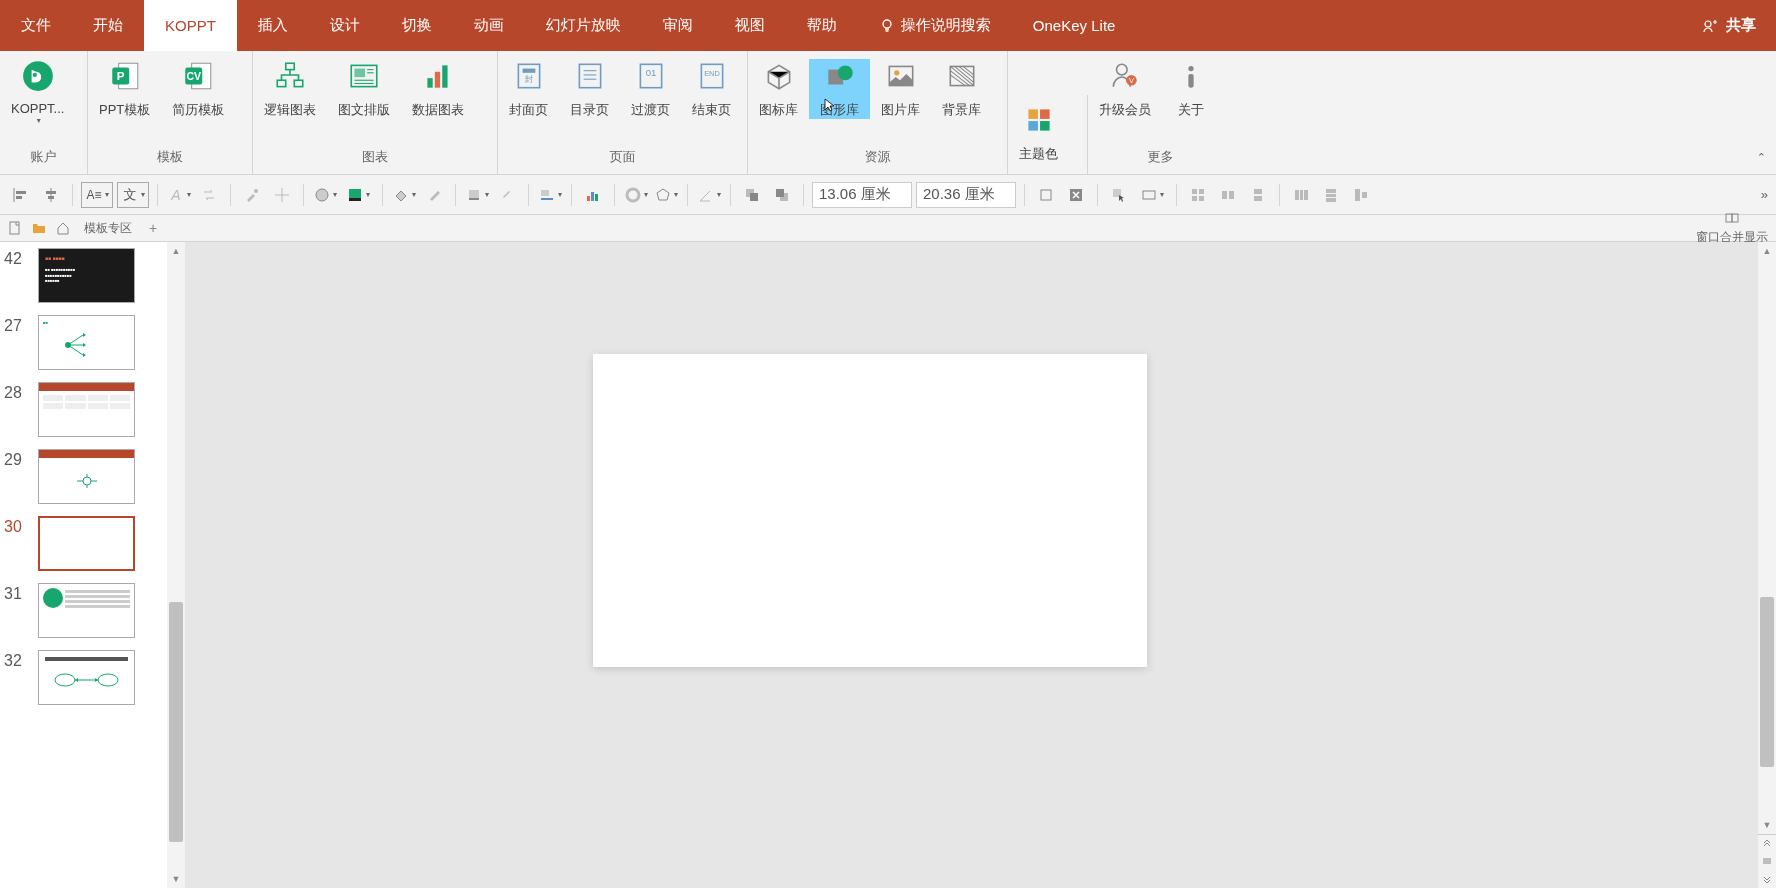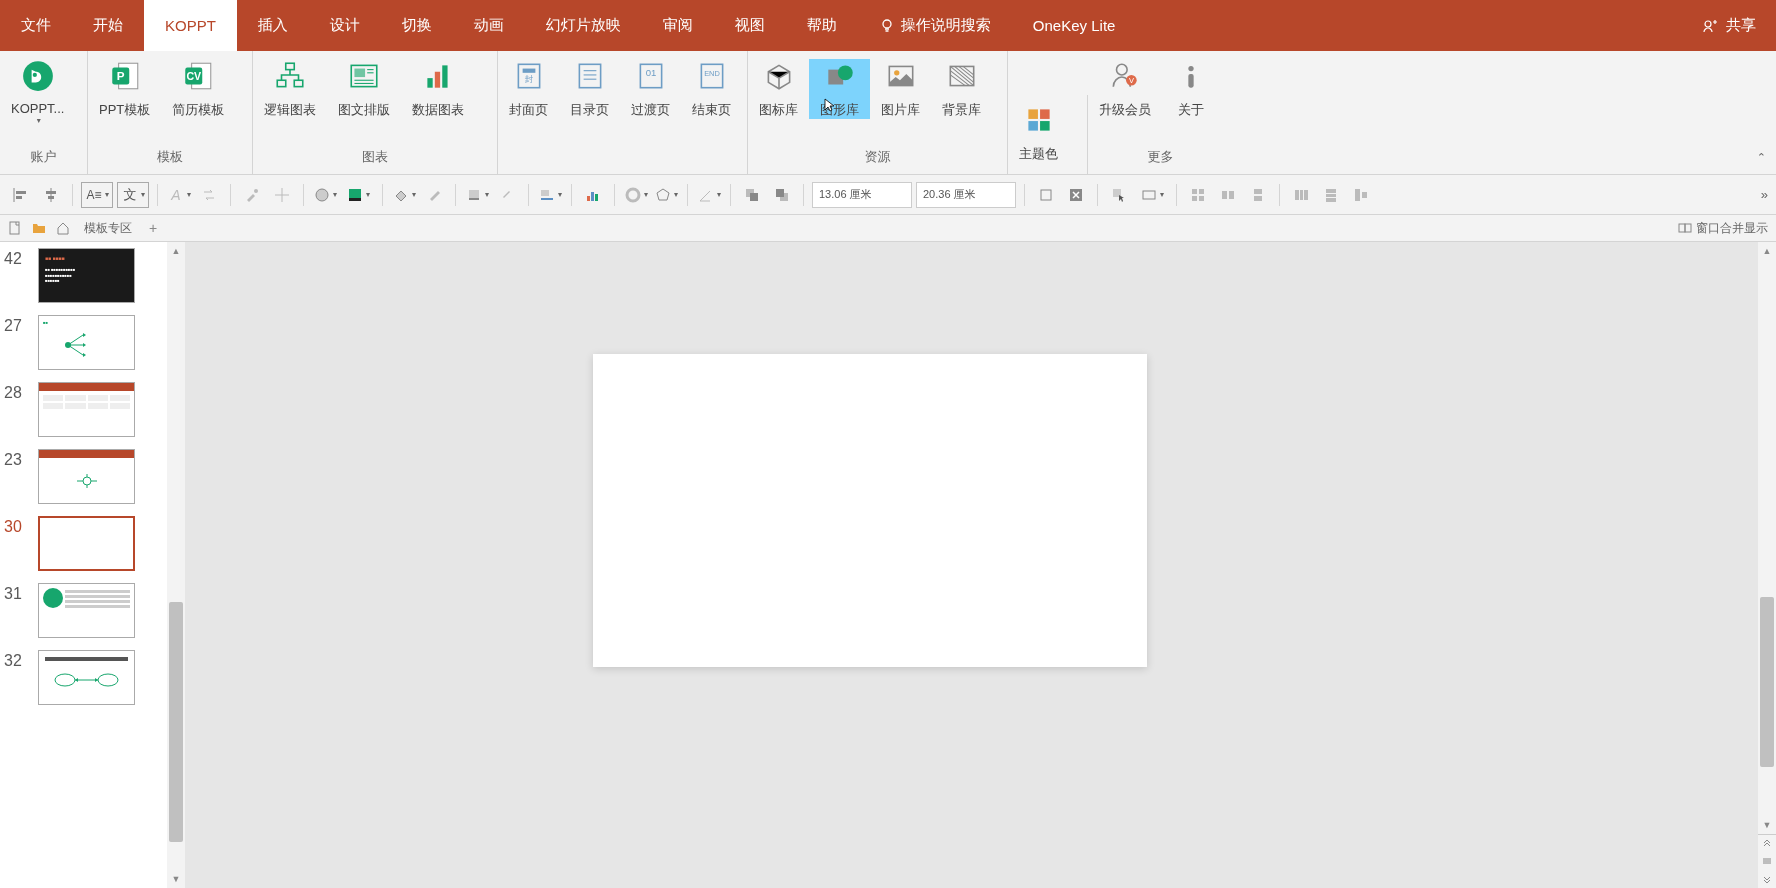--- a/index.html
+++ b/index.html
@@ -1,40 +1,40 @@
 <!DOCTYPE html>
 <html><head>
 <meta charset="utf-8">
 <style>
 *{margin:0;padding:0;box-sizing:border-box;font-family:"Microsoft YaHei",sans-serif;}
 body{background:#fff;overflow:hidden;width:1776px;height:888px;position:relative;}
 .top-ribbon{background:#b7472a;height:51px;display:flex;align-items:center;justify-content:space-between;}
 .top-tabs{display:flex;height:67px;}
 .tab{color:#fff;font-size:15px;padding:0 21px;display:flex;align-items:center;cursor:pointer;}
 .tab.active{background:#fff;color:#b7472a;}
-.share-area{color:#fff;font-size:15px;padding:0 20px;display:flex;align-items:center;gap:8px;}
+.share-area{color:#fff;font-size:15px;padding:0 20px;display:flex;align-items:center;gap:8px;font-weight:bold;}
 .lightbulb{width:16px;height:16px;display:inline-block;}
 .ribbon-content{background:#f3f3f3;height:124px;display:flex;border-bottom:1px solid #d4d4d4;position:relative;}
 .group{border-right:1px solid #d4d4d4;display:flex;flex-direction:column;justify-content:space-between;height:100%;}
 .group-buttons{display:flex;padding-top:8px;}
 .btn-large{display:flex;flex-direction:column;align-items:center;padding:0 11px;cursor:pointer;min-width:58px;}
 .btn-large.hover{background:#7dd3fc;}
 .btn-icon{width:34px;height:34px;margin-bottom:8px;display:flex;align-items:center;justify-content:center;}
 .btn-label{font-size:13px;color:#444;text-align:center;}
 .group-name{font-size:13px;color:#666;text-align:center;padding:4px 0 8px 0;}
 .collapse-arrow{position:absolute;right:10px;bottom:10px;color:#666;font-size:11px;cursor:pointer;}
 .toolbar{background:#f3f3f3;height:40px;border-bottom:1px solid #d4d4d4;display:flex;align-items:center;padding:0 8px;gap:4px;position:relative;}
 .tool-btn{width:26px;height:26px;display:flex;align-items:center;justify-content:center;cursor:pointer;color:#888;}
 .tool-sep{width:1px;height:22px;background:#d4d4d4;margin:0 4px;}
-.dim-input{width:100px;height:26px;border:1px solid #ccc;background:#fff;font-size:11px;padding:0 20px 0 6px;color:#555;position:relative;}
+.dim-input{width:100px;height:26px;border:1px solid #ccc;background:#fff;font-size:15px;padding:0 20px 0 6px;color:#555;position:relative;}
 .tool-right{position:absolute;right:8px;color:#666;font-size:13px;}
 .tabbar{height:27px;background:#f3f3f3;border-bottom:1px solid #d4d4d4;display:flex;align-items:center;padding:0 4px;gap:2px;position:relative;}
 .tb-icon{width:22px;height:22px;display:flex;align-items:center;justify-content:center;cursor:pointer;}
 .tb-label{font-size:12px;color:#666;padding:0 8px;}
-.tb-right{position:absolute;right:8px;font-size:12px;color:#666;display:flex;align-items:center;gap:4px;}
+.tb-right{position:absolute;right:8px;font-size:12px;color:#666;display:flex;align-items:center;gap:4px;flex-direction:column;}
 .work-area{display:flex;height:646px;}
 .thumbs{width:185px;background:#fff;position:relative;overflow:hidden;}
 .thumbs-scrollbar{position:absolute;right:0;top:0;width:18px;height:100%;background:#f3f3f3;}
 .thumbs-scrollbtn{width:18px;height:18px;background:#f3f3f3;display:flex;align-items:center;justify-content:center;color:#888;font-size:9px;cursor:pointer;}
 .thumbs-scrollthumb{position:absolute;width:14px;left:2px;background:#c0c0c0;border-radius:2px;}
 .thumb-row{display:flex;align-items:flex-start;padding:6px 0 6px 4px;}
 .thumb-num{width:34px;font-size:16px;color:#595959;text-align:left;padding-top:2px;}
 .thumb-num.active{color:#b7472a;}
 .thumb-img{width:97px;height:55px;border:1px solid #aaa;background:#fff;position:relative;}
 .thumb-img.active{border:2px solid #b7472a;}
@@ -197,20 +197,21 @@
       <div class="btn-large">
         <div class="btn-icon">
             <svg viewBox="0 0 32 32">
               <rect x="6" y="5" width="20" height="22" fill="none" stroke="#6d9dc5" stroke-width="1.5"></rect>
               <text x="16" y="16" fill="#6d9dc5" font-size="7" text-anchor="middle">END</text>
             </svg>
           </div>
         <div class="btn-label">结束页</div>
       </div>
     </div>
+    <div class="group-name">页面</div>
   </div>
 
   <div class="group" style="width:260px;">
     <div class="group-buttons">
       <div class="btn-large">
         <div class="btn-icon">
             <svg viewBox="0 0 32 32">
               <path d="M6 12l10-6 10 6v10l-10 6-10-6z" fill="none" stroke="#888" stroke-width="1.5"></path>
               <path d="M6 12l10 6 10-6M16 18v10" stroke="#888" stroke-width="1.5"></path>
             </svg>
@@ -577,21 +578,21 @@
                 <div style="height:6px;background:#eee;"></div>
                 <div style="height:6px;background:#eee;"></div>
                 <div style="height:6px;background:#eee;"></div>
                 <div style="height:6px;background:#eee;"></div>
                 <div style="height:6px;background:#eee;"></div>
               </div>
             </div>
           </div>
         </div>
         <div class="thumb-row">
-          <div class="thumb-num">23</div>
+          <div class="thumb-num">29</div>
           <div class="thumb-img">
             <div style="background:#fff;width:100%;height:100%;">
               <div style="background:#b7472a;height:8px;"></div>
               <div style="padding:8px;"><svg width="79" height="30">
                   <circle cx="40" cy="15" r="4" fill="none" stroke="#17a66d"></circle>
                   <line x1="30" y1="15" x2="36" y2="15" stroke="#17a66d"></line>
                   <line x1="44" y1="15" x2="50" y2="15" stroke="#17a66d"></line>
                   <line x1="40" y1="8" x2="40" y2="11" stroke="#17a66d"></line>
                   <line x1="40" y1="19" x2="40" y2="22" stroke="#17a66d"></line>
                 </svg></div>

